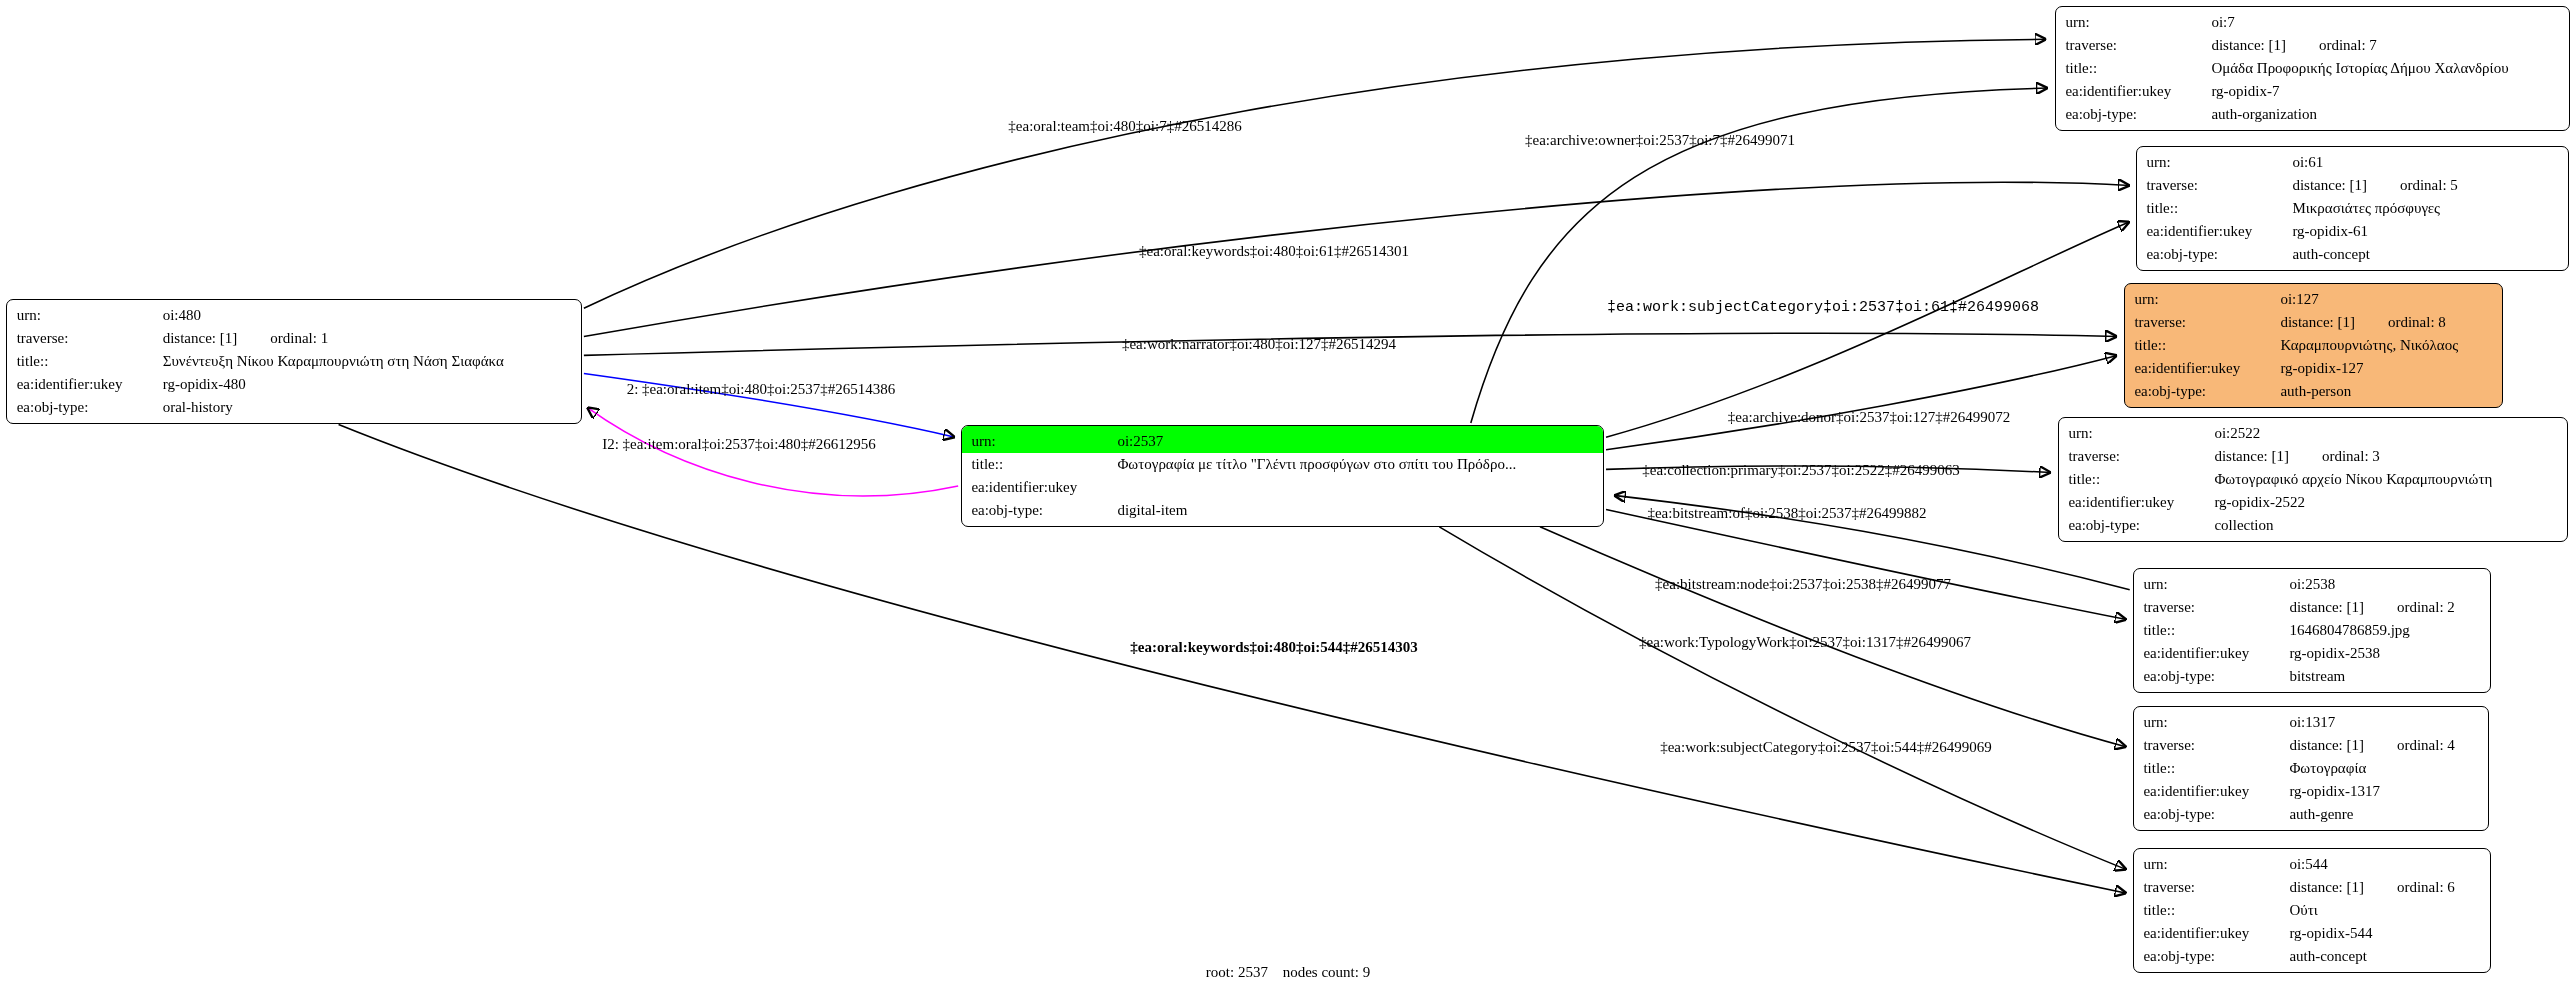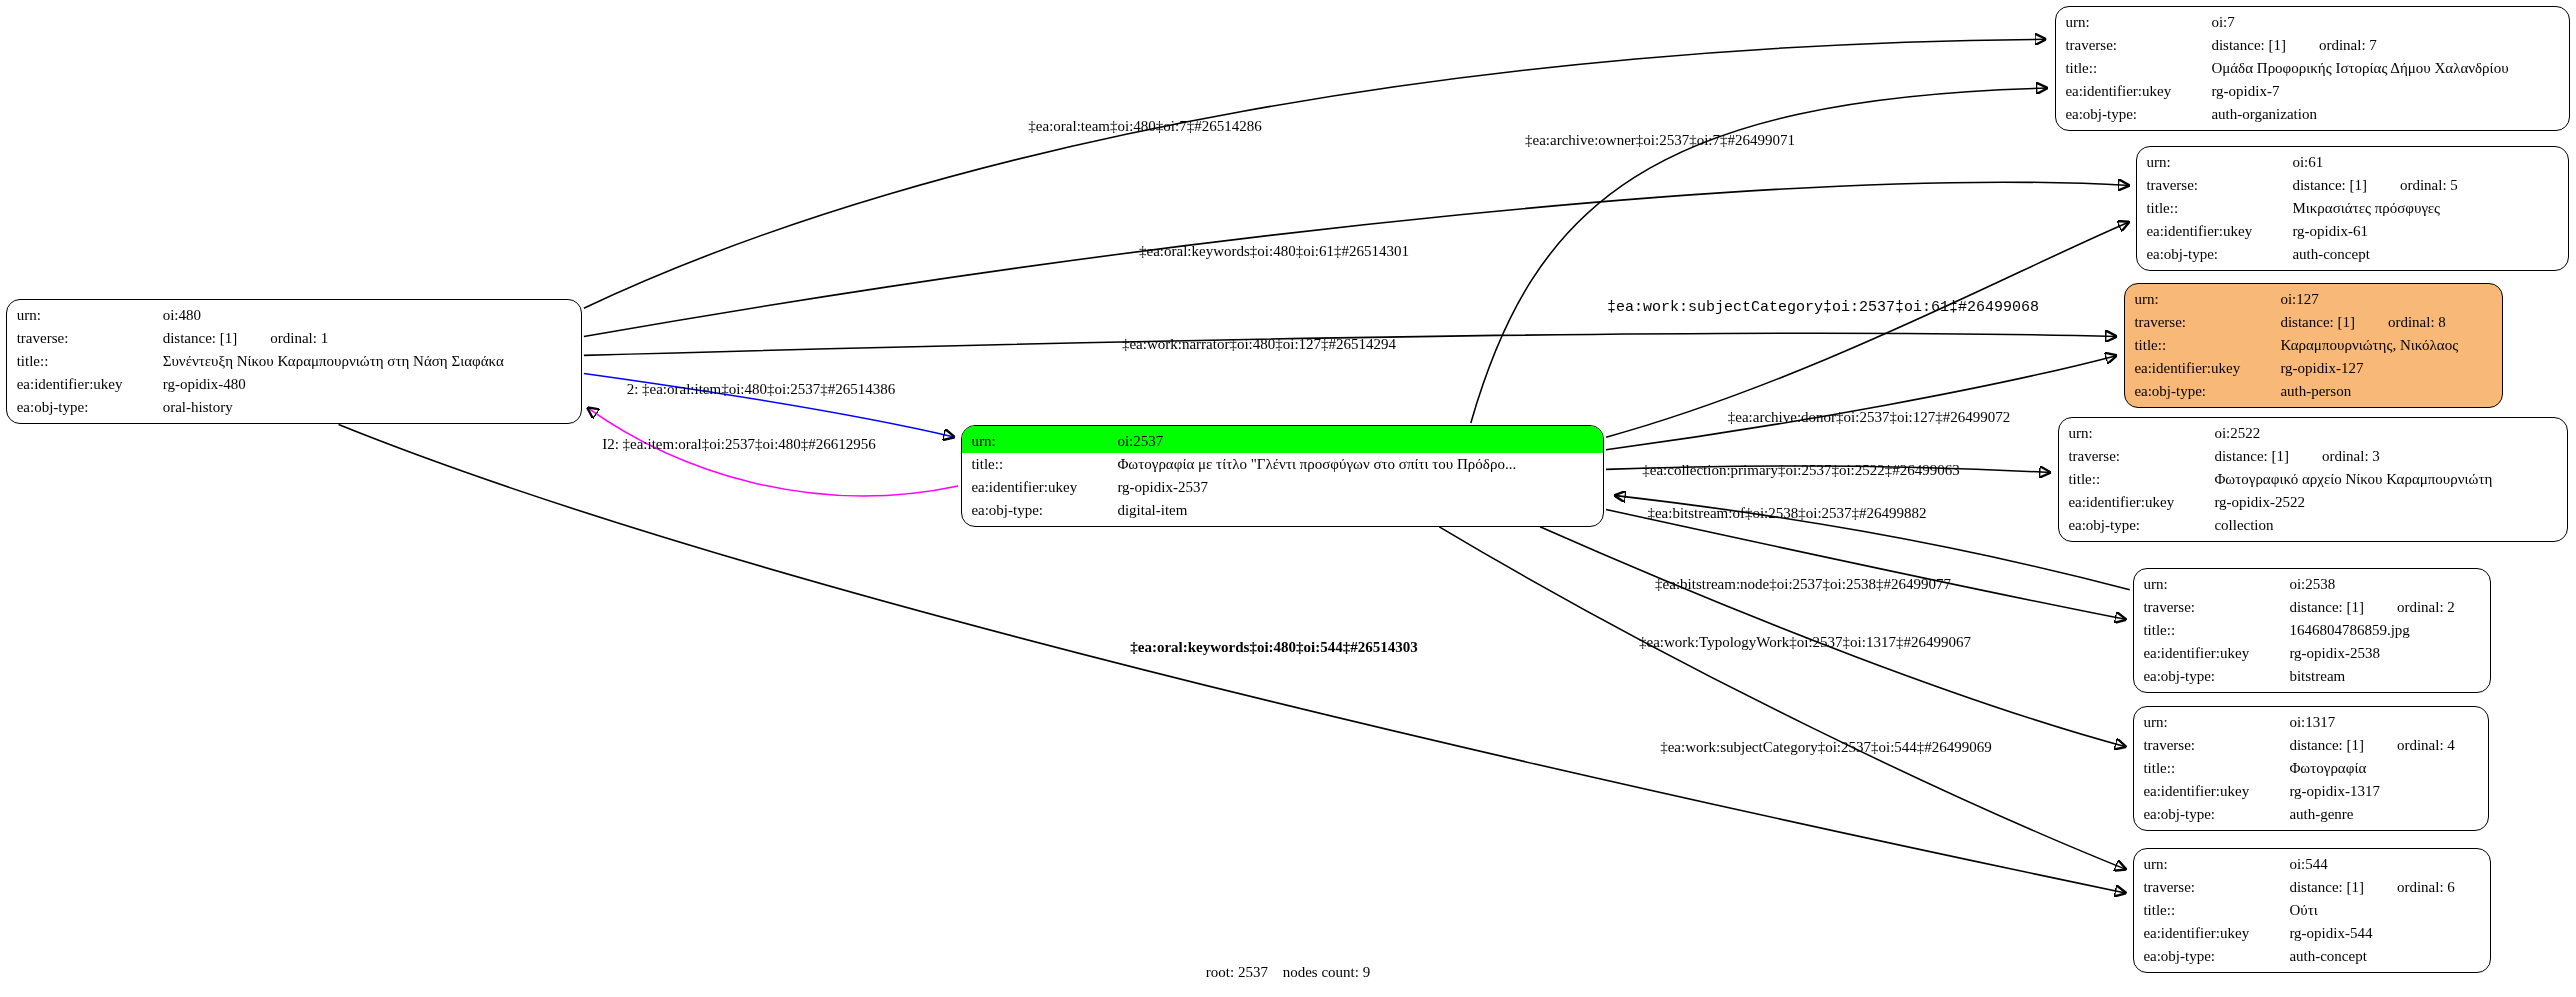--- a/index.html
+++ b/index.html
@@ -25,21 +25,21 @@
   #edges-layer path.edge-blue    { stroke: var(--edge-blue, #0000ff); }
   #edges-layer path.edge-magenta { stroke: var(--edge-magenta, #ff00ff); }
   .marker-black   { fill: #000000; }
   .marker-blue    { fill: var(--edge-blue, #0000ff); }
   .marker-magenta { fill: var(--edge-magenta, #ff00ff); }
 
   .node {
     position: absolute;
     background: #ffffff;
     border: 1.2px solid #000;
-    border-radius: 14px;
+    border-radius: 7px;
     overflow: hidden;
     font-size: 15px;
     line-height: 23px;
     padding: 3.9px 0;
     box-sizing: border-box;
   }
   .node.orange { background: var(--highlight-orange, #f8b878); }
   .node.green-head { padding-top: 0; }
   .node.green-head .nrow:first-child {
     background: var(--highlight-green, #00ff00);
@@ -97,21 +97,21 @@
     <path class="edge-blue" d="M 742 475 C 900 497, 1090 527, 1214 556" marker-end="url(#ah-b)"></path>
     <path class="edge-magenta" d="M 1218 618 C 1030 658, 858 598, 746 518" marker-end="url(#ah-m)"></path>
     <path d="M 2042 597 C 2240 590, 2440 592, 2608 601" marker-end="url(#ah-k)"></path>
     <path d="M 2708 750 C 2470 688, 2260 654, 2052 630" marker-end="url(#ah-k)"></path>
     <path d="M 2042 648 C 2280 700, 2520 752, 2704 788" marker-end="url(#ah-k)"></path>
     <path d="M 1958 670 C 2230 790, 2510 898, 2704 950" marker-end="url(#ah-k)"></path>
     <path d="M 430 540 C 1000 770, 2100 1010, 2704 1136" marker-end="url(#ah-k)"></path>
     <path d="M 1830 670 C 2140 855, 2490 1020, 2704 1106" marker-end="url(#ah-k)"></path>
   </svg>
 
-  <div class="elabel" style="left:1125px;top:126px;margin-left:20px;">‡ea:oral:team‡oi:480‡oi:7‡#26514286</div>
+  <div class="elabel" style="left:1125px;top:126px;">‡ea:oral:team‡oi:480‡oi:7‡#26514286</div>
   <div class="elabel" style="left:1660px;top:140px;">‡ea:archive:owner‡oi:2537‡oi:7‡#26499071</div>
   <div class="elabel" style="left:1274px;top:234px;margin-top:17px;">‡ea:oral:keywords‡oi:480‡oi:61‡#26514301</div>
   <div class="elabel" style="left:1823px;top:307px;font-family:Liberation Mono, monospace;">‡ea:work:subjectCategory‡oi:2537‡oi:61‡#26499068</div>
   <div class="elabel" style="left:1259px;top:344px;">‡ea:work:narrator‡oi:480‡oi:127‡#26514294</div>
   <div class="elabel" style="left:1833px;top:417px;margin-left:36px;">‡ea:archive:donor‡oi:2537‡oi:127‡#26499072</div>
   <div class="elabel" style="left:761px;top:389px;">2: ‡ea:oral:item‡oi:480‡oi:2537‡#26514386</div>
   <div class="elabel" style="left:739px;top:444px;">I2: ‡ea:item:oral‡oi:2537‡oi:480‡#26612956</div>
   <div class="elabel" style="left:1801px;top:470px;">‡ea:collection:primary‡oi:2537‡oi:2522‡#26499063</div>
   <div class="elabel" style="left:1787px;top:513px;">‡ea:bitstream:of‡oi:2538‡oi:2537‡#26499882</div>
   <div class="elabel" style="left:1803px;top:584px;">‡ea:bitstream:node‡oi:2537‡oi:2538‡#26499077</div>
@@ -146,21 +146,20 @@
     <div class="nrow">
       <span class="k">urn:</span>
       <span class="v">oi:2537</span>
     </div>
     <div class="nrow">
       <span class="k">title::</span>
       <span class="v">Φωτογραφία με τίτλο "Γλέντι προσφύγων στο σπίτι του Πρόδρο...</span>
     </div>
     <div class="nrow">
       <span class="k">ea:identifier:ukey</span>
-      <span class="v">rg-opidix-2537</span>
     </div>
     <div class="nrow">
       <span class="k">ea:obj-type:</span>
       <span class="v">digital-item</span>
     </div>
   </div>
 
   <div class="node" style="left:2055px;top:6.3px;width:515px;">
     <div class="nrow">
       <span class="k">urn:</span>

